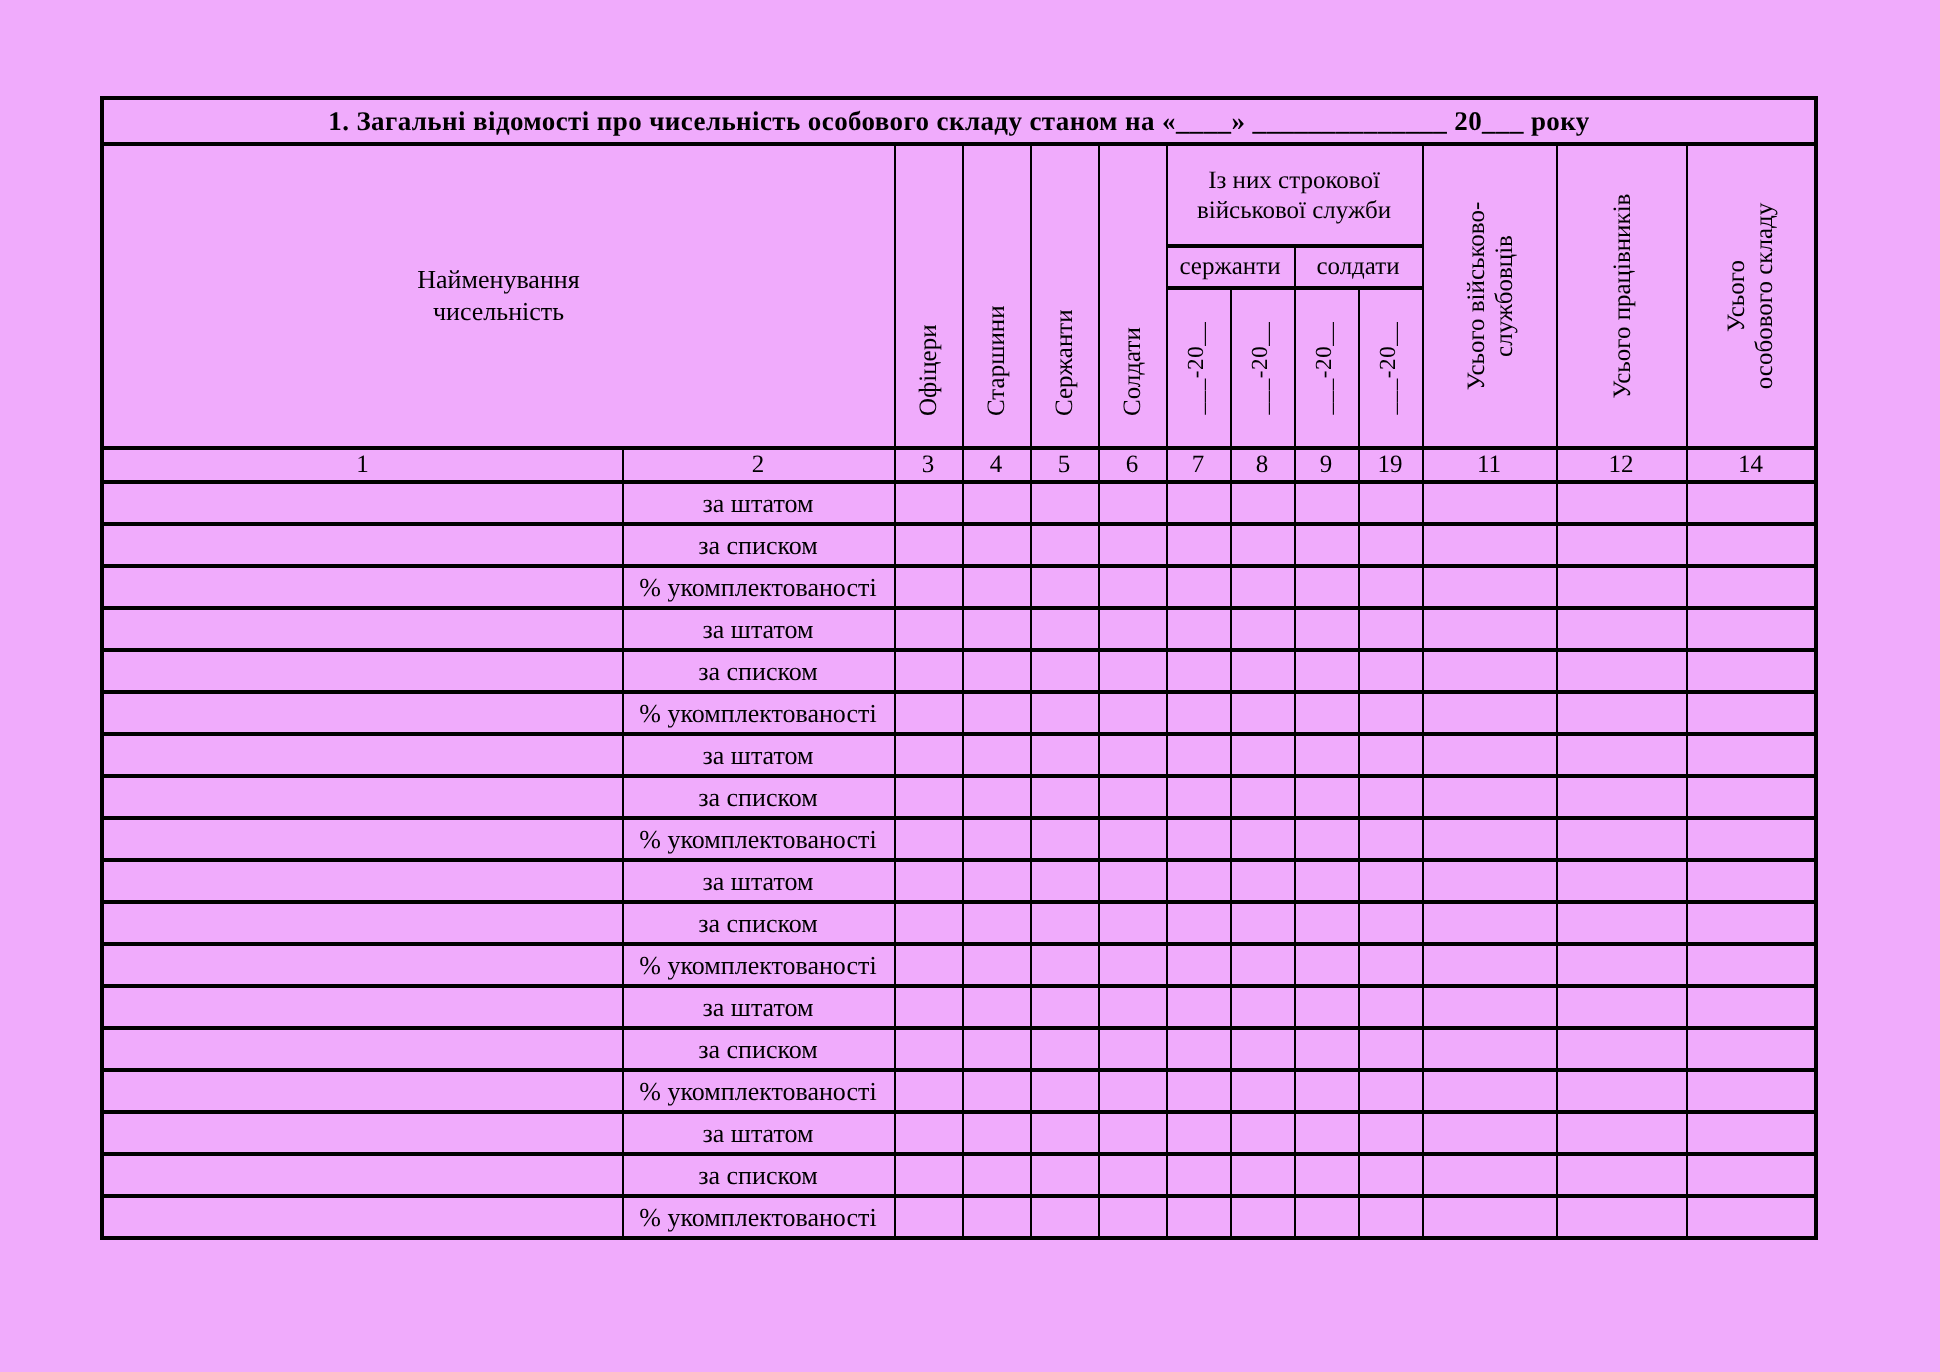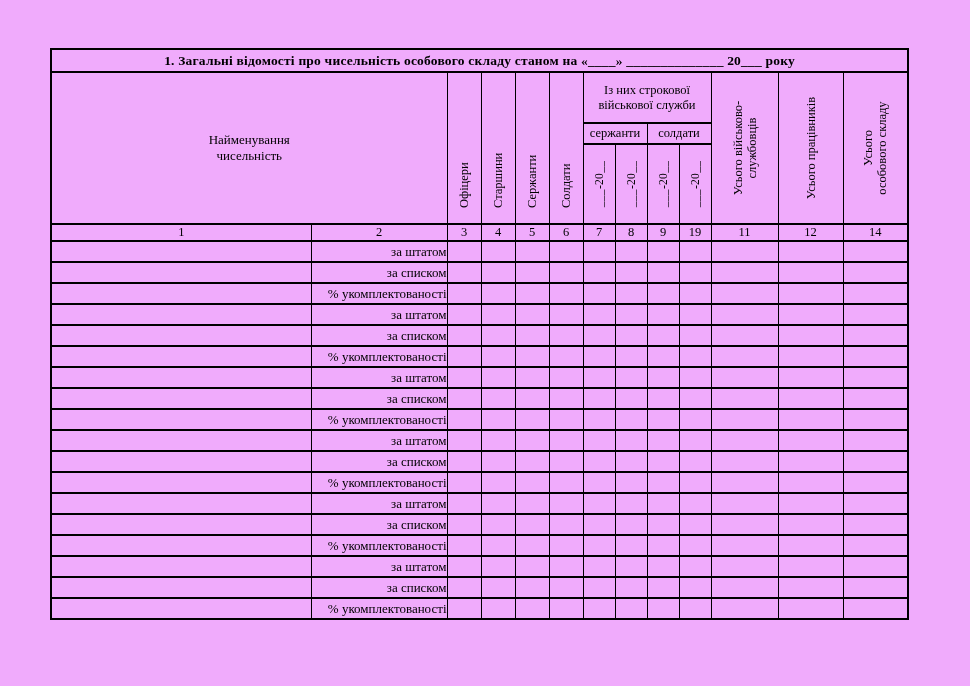--- a/index.html
+++ b/index.html
@@ -70,21 +70,21 @@
     font-size: 12.5px;
     line-height: 1.12;
     white-space: pre-line;
     box-sizing: border-box;
   }
   .vt.head   { width: 134px; text-align: left; padding-left: 7px; }
   .vt.total  { width: 136px; text-align: center; }
   .vt.callup { width: 76px;  text-align: center; font-size: 11.5px; letter-spacing: 0.3px; }
 
   td.label {
-    text-align: right;
+    text-align: center;
     font-size: 13px;
   }
 </style>
 </head>
 <body>
 
 <div class="sheet">
   <table class="form">
     <colgroup>
       <col style="width:260px">

